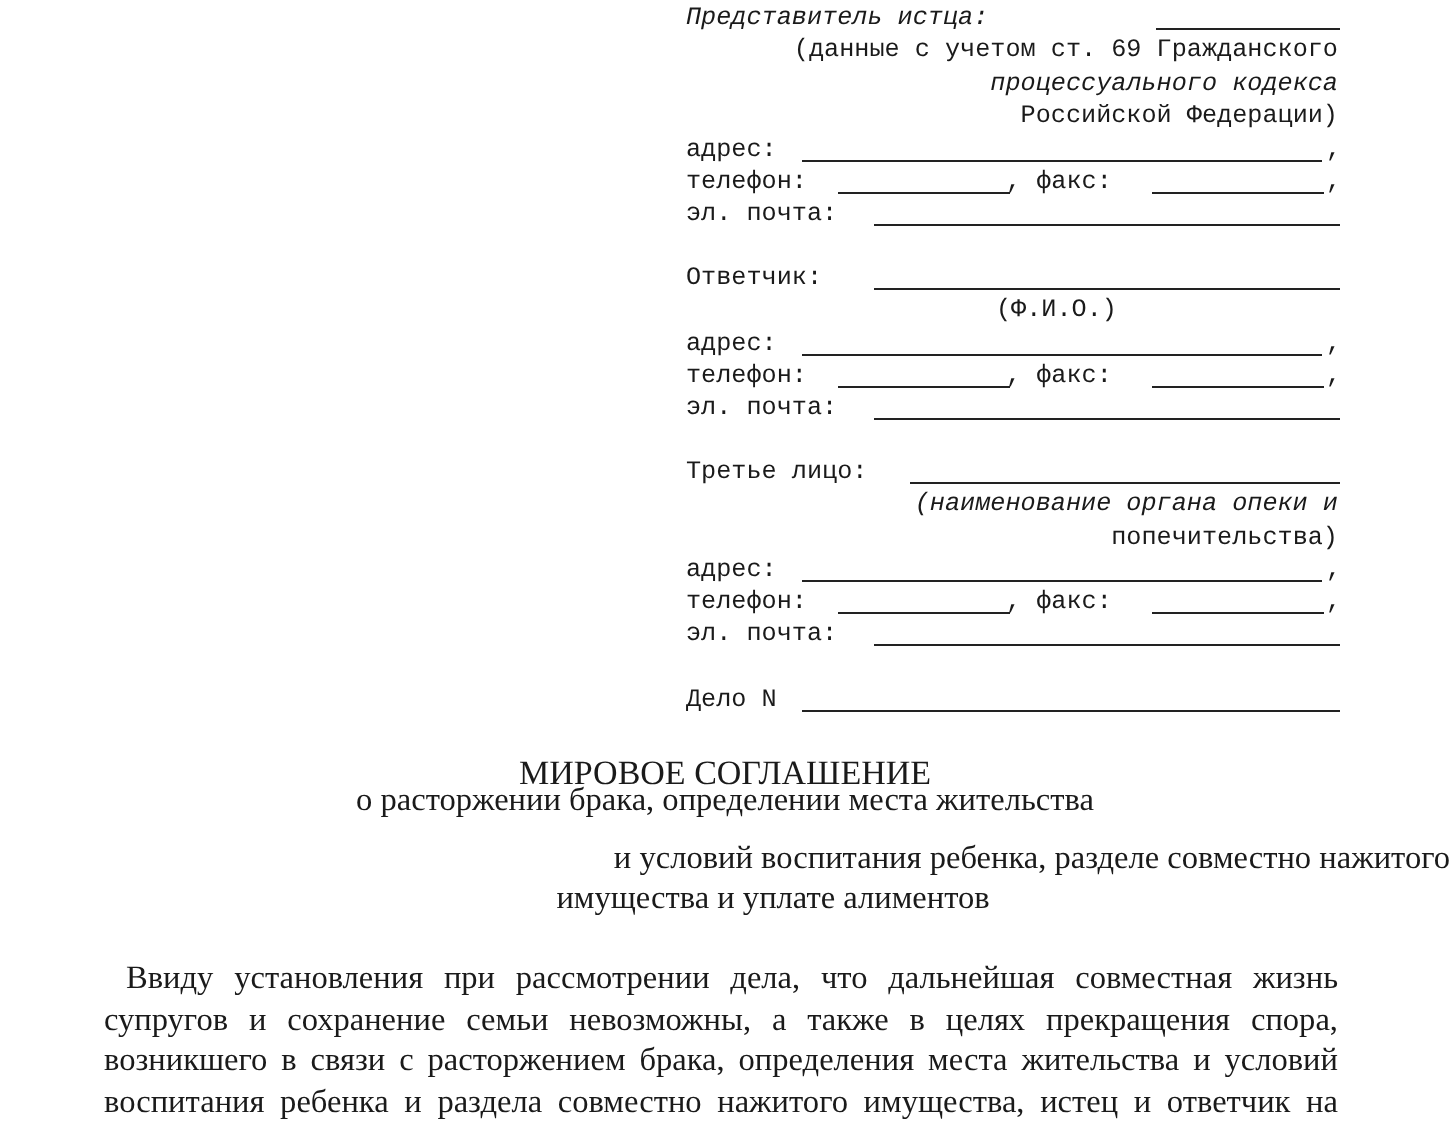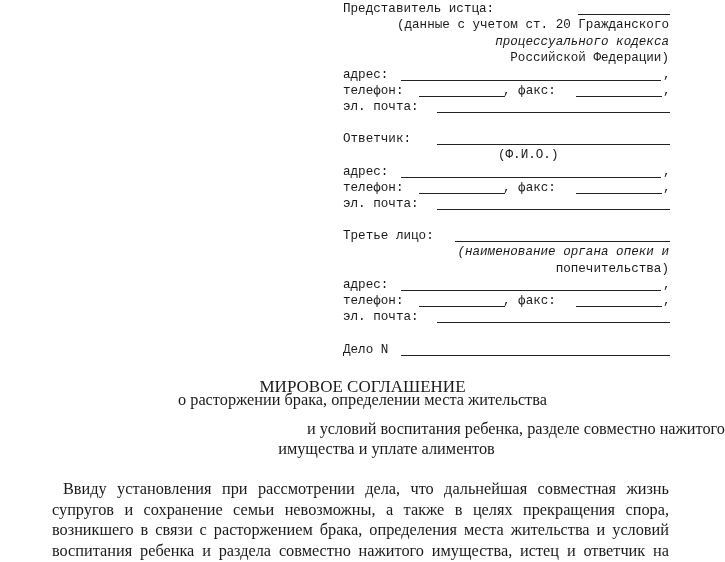--- a/index.html
+++ b/index.html
@@ -11,23 +11,23 @@
     .serif { font-family: "Liberation Serif", "DejaVu Serif", serif; }
     .title { position: absolute; left: 0; width: 725px; text-align: center; font-size: 17px; line-height: 20px; }
     .sub { position: absolute; left: 0; width: 725px; text-align: center; font-size: 16.3px; line-height: 20px; }
     .para { position: absolute; left: 52px; width: 617px; font-size: 16.3px; line-height: 20.6px; text-align: justify; }
     .para p { margin: 0; text-indent: 11px; }
   </style>
 </head>
 <body>
 
 <div class="block mono" style="top:0;">
-  <span class="r" style="left:2px;top:1px;">Представитель истца:</span>
+  <span class="r" style="left:2px;top:1px;font-style:italic;">Представитель истца:</span>
   <span class="line" style="left:237px;top:14px;width:92px;"></span>
-  <span class="r" style="right:2px;top:17px;">(данные с учетом ст. 20 Гражданского</span>
+  <span class="r" style="right:2px;top:17px;">(данные с учетом ст. 69 Гражданского</span>
   <span class="r" style="right:2px;top:34px;font-style:italic;">процессуального кодекса</span>
   <span class="r" style="right:2px;top:50px;">Российской Федерации)</span>
 
   <span class="r" style="left:2px;top:67px;">адрес:</span>
   <span class="line" style="left:60px;top:80px;width:260px;"></span>
   <span class="r" style="left:322px;top:67px;">,</span>
 
   <span class="r" style="left:2px;top:83px;">телефон:</span>
   <span class="line" style="left:78px;top:96px;width:86px;"></span>
   <span class="r" style="left:162px;top:83px;">, факс:</span>

